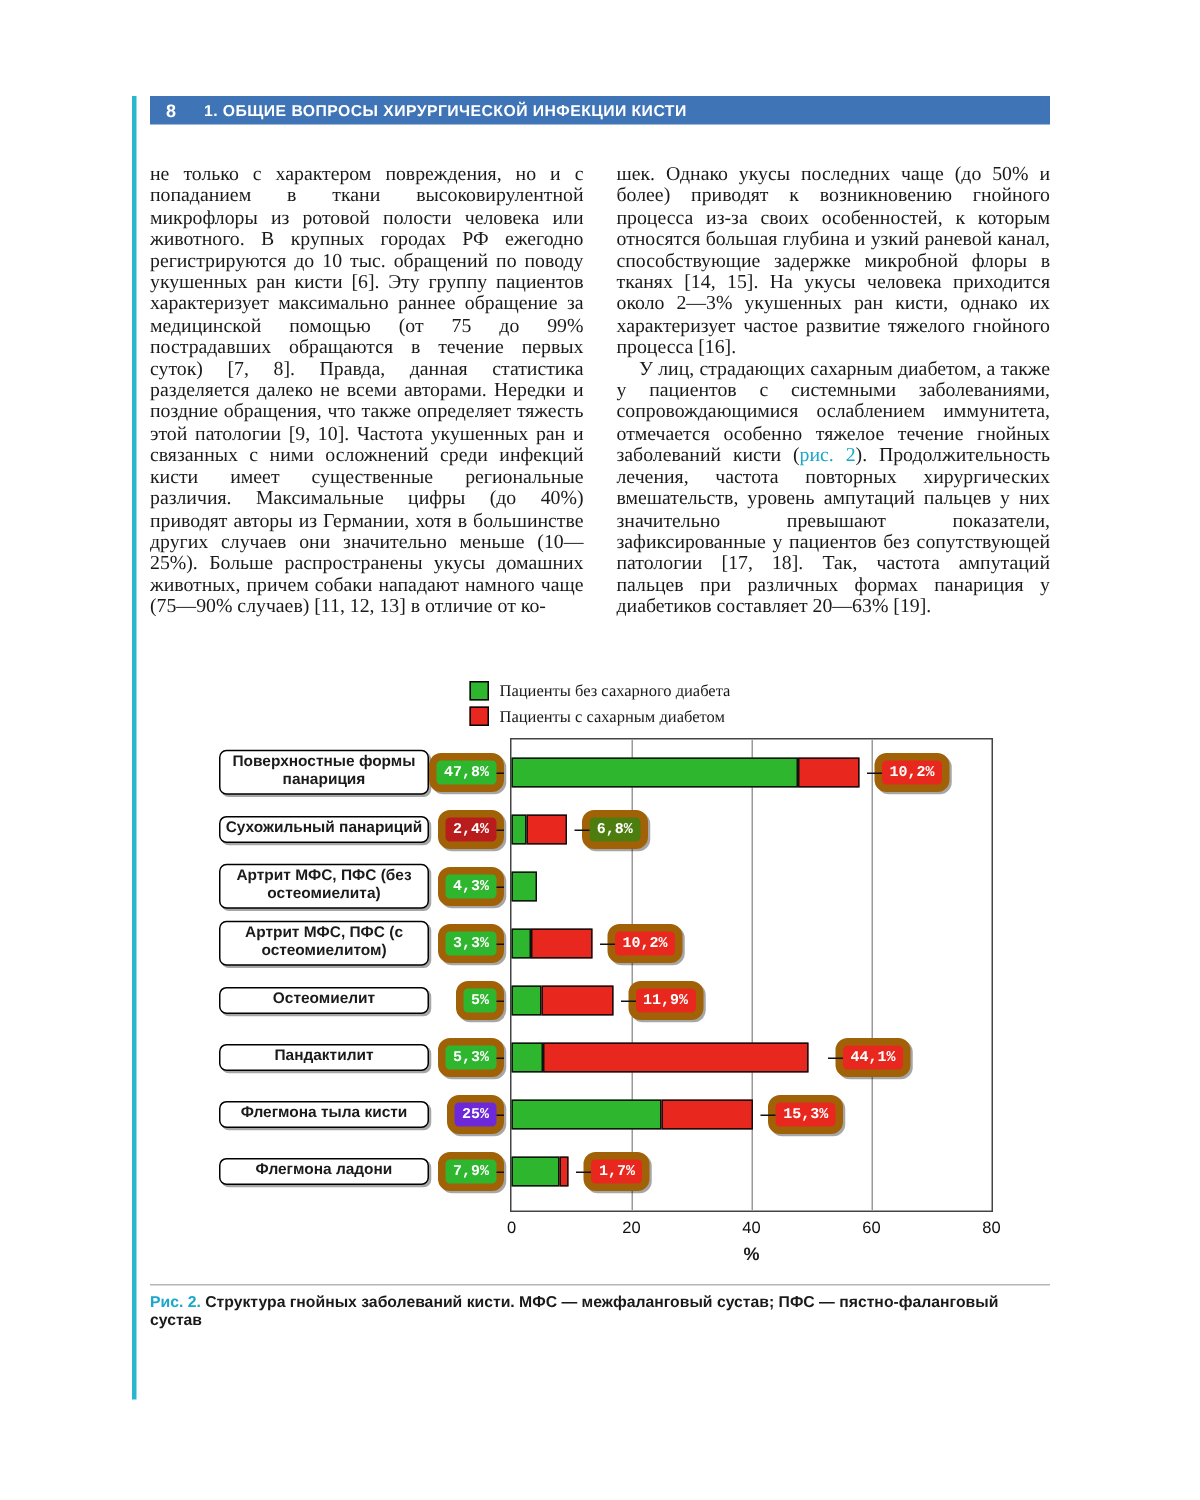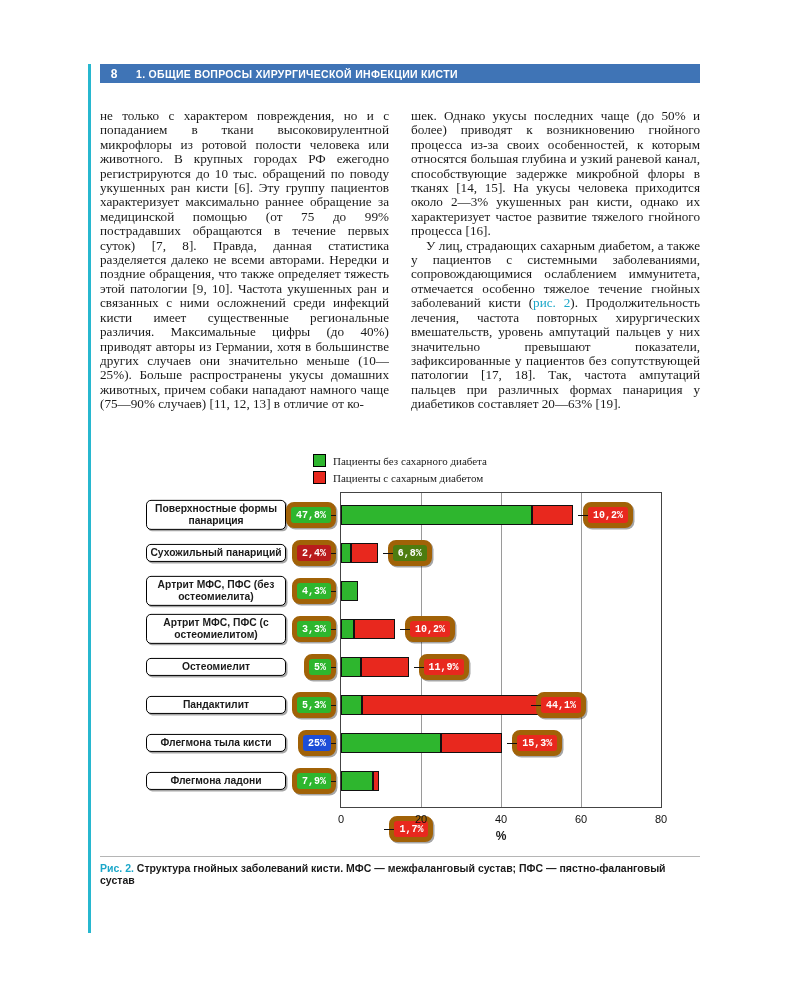--- a/index.html
+++ b/index.html
@@ -152,35 +152,35 @@
         <div class="bar" style="left: 241px; width: 20px; background: rgb(46, 182, 46);"></div>
         <div class="bar" style="left: 261px; width: 47.6px; background: rgb(232, 40, 30);"></div>
         <div class="pill pill-left" style="background: rgb(46, 182, 46); right: 364px;">5%</div>
         <div class="pill pill-right" style="background: rgb(232, 40, 30); left: 318.6px;">11,9%</div>
       </div>
       <div class="chart-row" style="top: 194px;">
         <div class="cat-box">Пандактилит</div>
         <div class="bar" style="left: 241px; width: 21.2px; background: rgb(46, 182, 46);"></div>
         <div class="bar" style="left: 262.2px; width: 176.4px; background: rgb(232, 40, 30);"></div>
         <div class="pill pill-left" style="background: rgb(46, 182, 46); right: 364px;">5,3%</div>
-        <div class="pill pill-right" style="background: rgb(232, 40, 30); left: 436px; text-align: center;">44,1%</div>
+        <div class="pill pill-right" style="background: rgb(232, 40, 30); left: 457px; text-align: center;">44,1%</div>
       </div>
       <div class="chart-row" style="top: 232px;">
         <div class="cat-box">Флегмона тыла кисти</div>
         <div class="bar" style="left: 241px; width: 100px; background: rgb(46, 182, 46);"></div>
         <div class="bar" style="left: 341px; width: 61.2px; background: rgb(232, 40, 30);"></div>
-        <div class="pill pill-left" style="background: #1d4ed8; right: 364px;">25%</div>
+        <div class="pill pill-left" style="background: #6d28d9; right: 364px;">25%</div>
         <div class="pill pill-right" style="background: rgb(232, 40, 30); left: 412.2px;">15,3%</div>
       </div>
       <div class="chart-row" style="top: 270px;">
         <div class="cat-box">Флегмона ладони</div>
         <div class="bar" style="left: 241px; width: 31.6px; background: rgb(46, 182, 46);"></div>
         <div class="bar" style="left: 272.6px; width: 6.8px; background: rgb(232, 40, 30);"></div>
         <div class="pill pill-left" style="background: rgb(46, 182, 46); right: 364px;">7,9%</div>
-        <div class="pill pill-right" style="background: rgb(232, 40, 30); left: 289.4px; margin-top: 48px;">1,7%</div>
+        <div class="pill pill-right" style="background: rgb(232, 40, 30); left: 289.4px;">1,7%</div>
       </div>
     </div>
   <div id="x-axis-title">%</div>
 <div class="tick-label" style="left: 241px;">0</div>
     <div class="tick-label" style="left: 321px;">20</div>
     <div class="tick-label" style="left: 401px;">40</div>
     <div class="tick-label" style="left: 481px;">60</div>
     <div class="tick-label" style="left: 561px;">80</div>
   </div>
 

